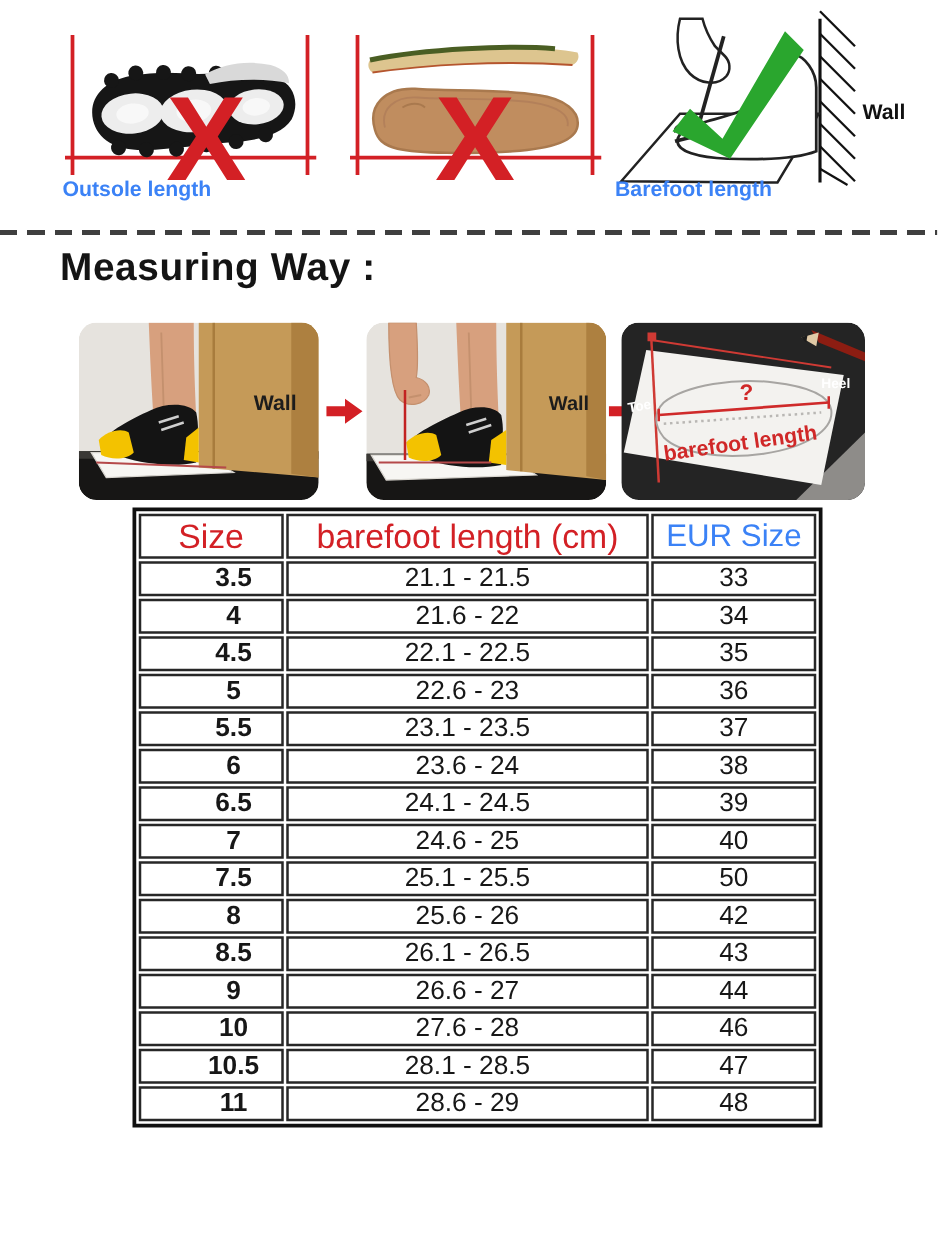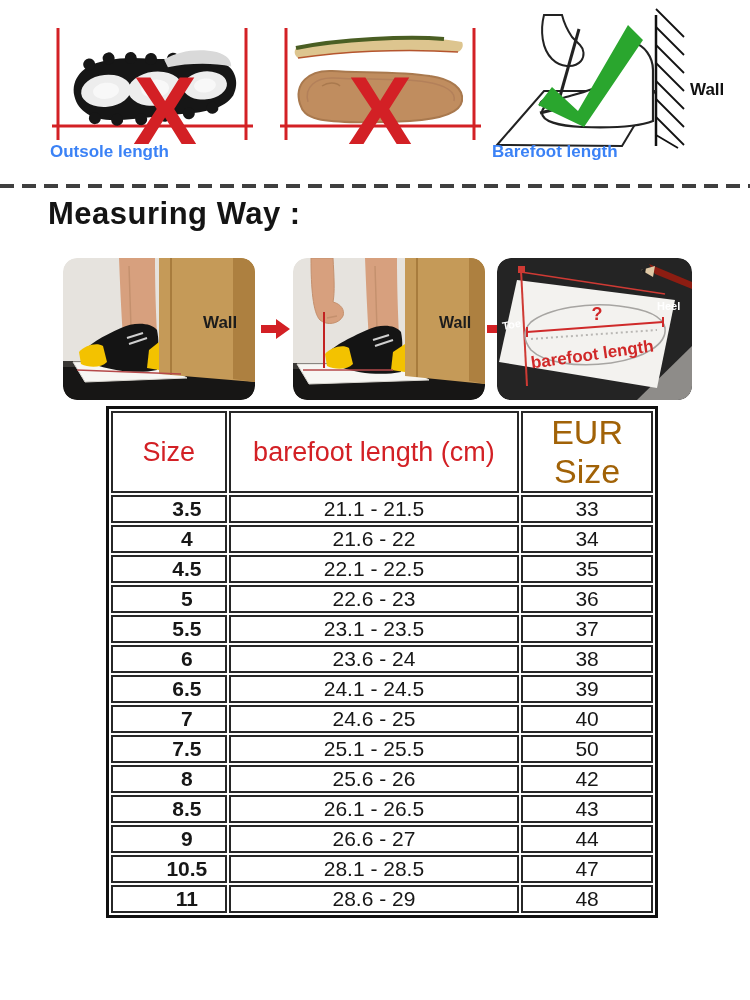--- a/index.html
+++ b/index.html
@@ -34,21 +34,21 @@
   .photo{position:absolute;top:258px;height:142px;}
   .photo svg{display:block;border-radius:14px;}
   .step-arrow{position:absolute;top:316px;}
 
   
   .size-table-wrap{position:absolute;left:106px;top:406px;width:552px;}
   table.size-chart{width:100%;border-collapse:separate;border-spacing:2px;border:3px solid #101010;background:#fff;table-layout:fixed;}
   table.size-chart th,table.size-chart td{border:2px solid #272727;text-align:center;background:#fff;}
   table.size-chart th{height:36px;font-size:27px;font-weight:normal;margin-top:44px;}
   table.size-chart th.red-head{color:var(--accent-red);}
-  table.size-chart th.black-head{color:#a16207;font-size:34px;}
+  table.size-chart th.black-head{color:#3b82f6;font-size:25px;}
   table.size-chart td{height:25px;font-size:21px;color:#171717;}
   table.size-chart td:first-child{font-weight:bold;padding-left:36px;}
   col.c-size{width:21.5%;}
   col.c-len{width:54%;}
   col.c-eur{width:24.5%;}
 </style>
 </head>
 <body>
 
 <div id="page">
@@ -300,20 +300,25 @@
             <td>8.5</td>
             <td>26.1 - 26.5</td>
             <td>43</td>
           </tr>
           <tr>
             <td>9</td>
             <td>26.6 - 27</td>
             <td>44</td>
           </tr>
           <tr>
+            <td>10</td>
+            <td>27.6 - 28</td>
+            <td>46</td>
+          </tr>
+          <tr>
             <td>10.5</td>
             <td>28.1 - 28.5</td>
             <td>47</td>
           </tr>
           <tr>
             <td>11</td>
             <td>28.6 - 29</td>
             <td>48</td>
           </tr>
         </tbody>

